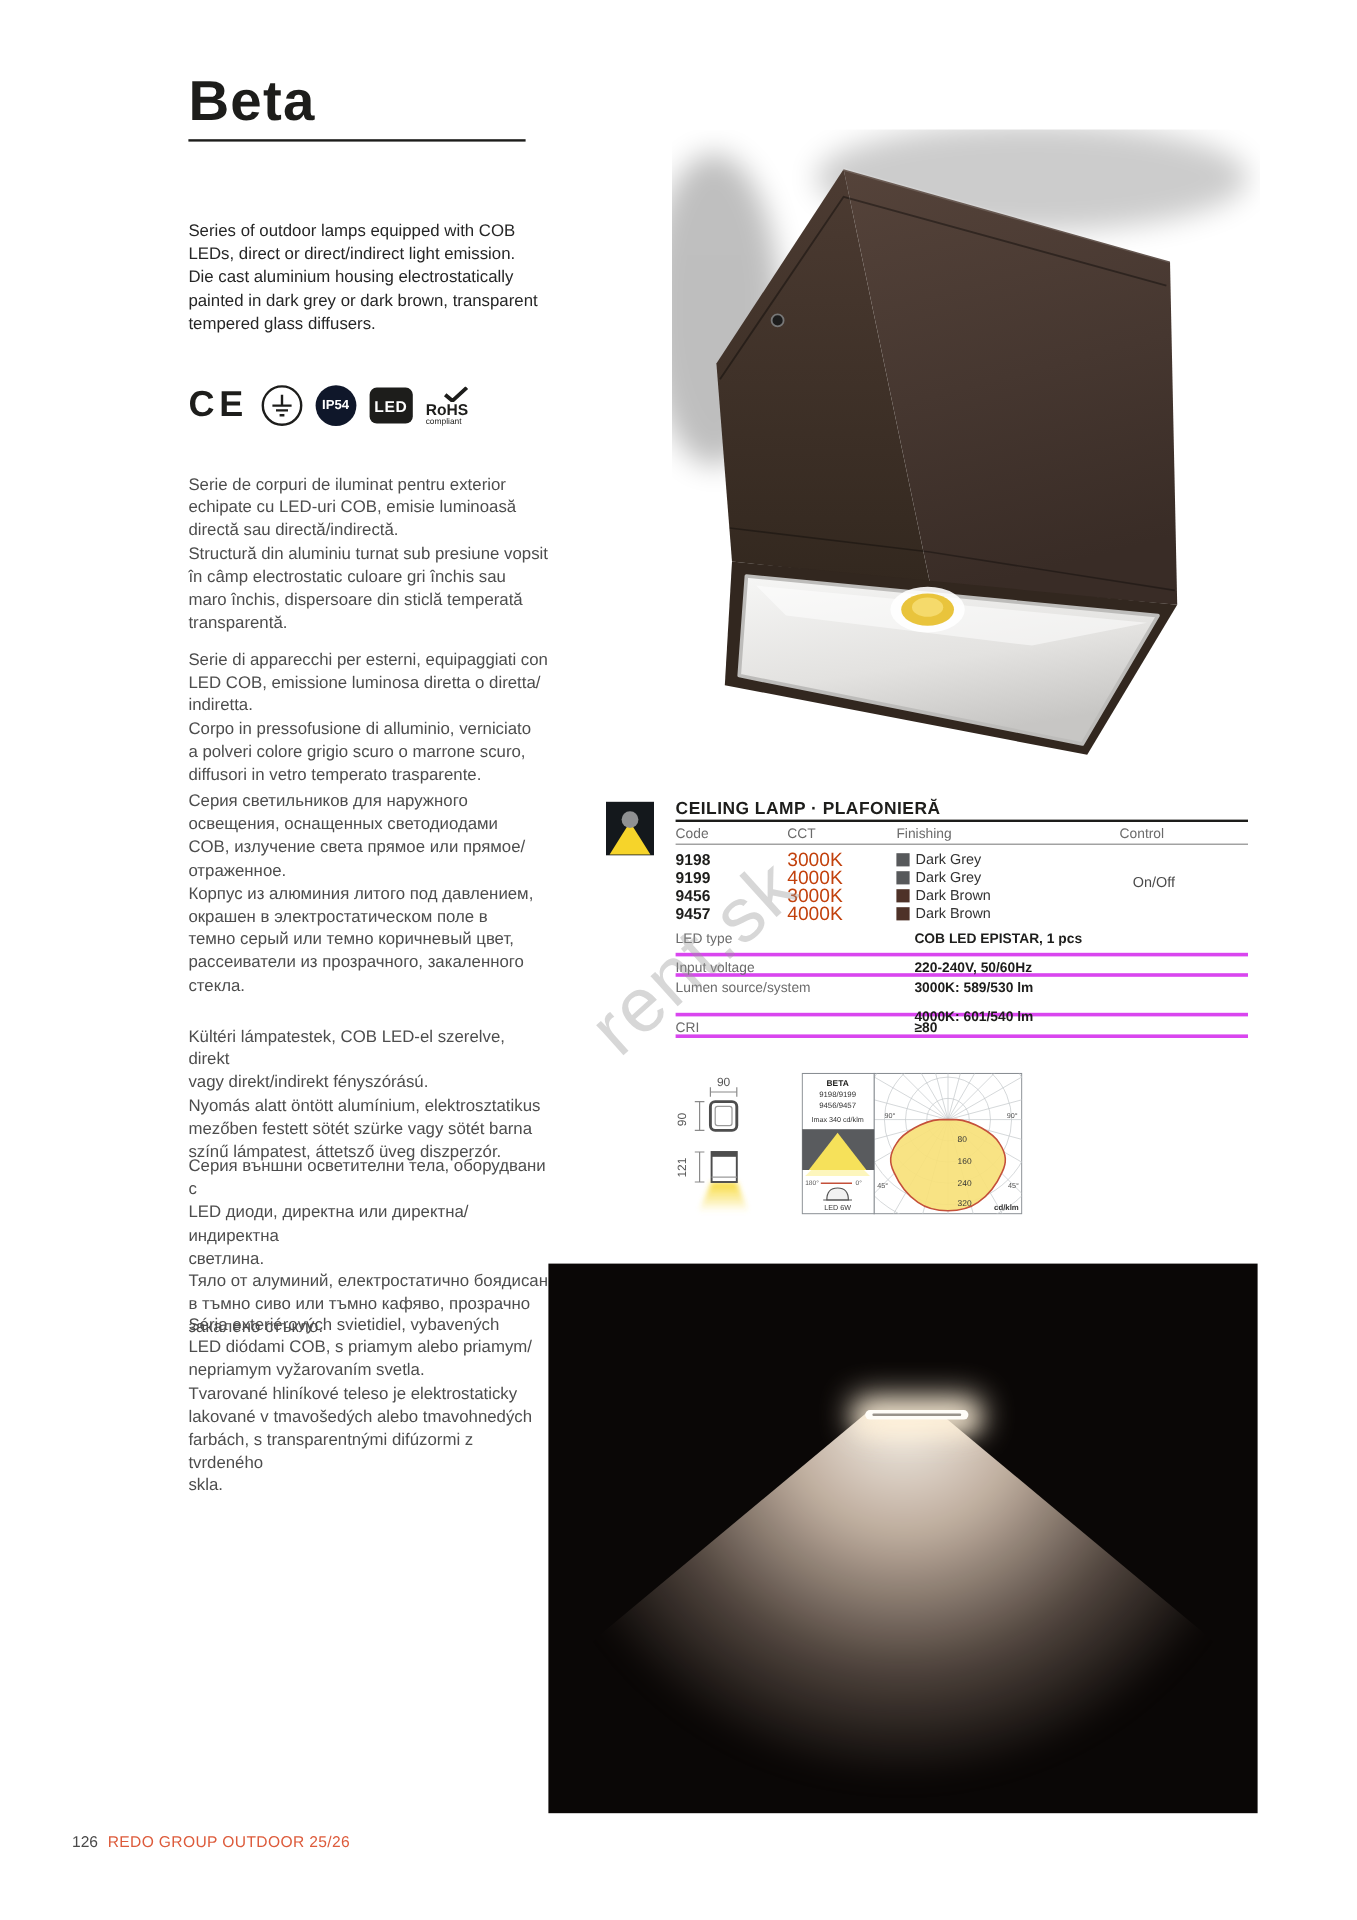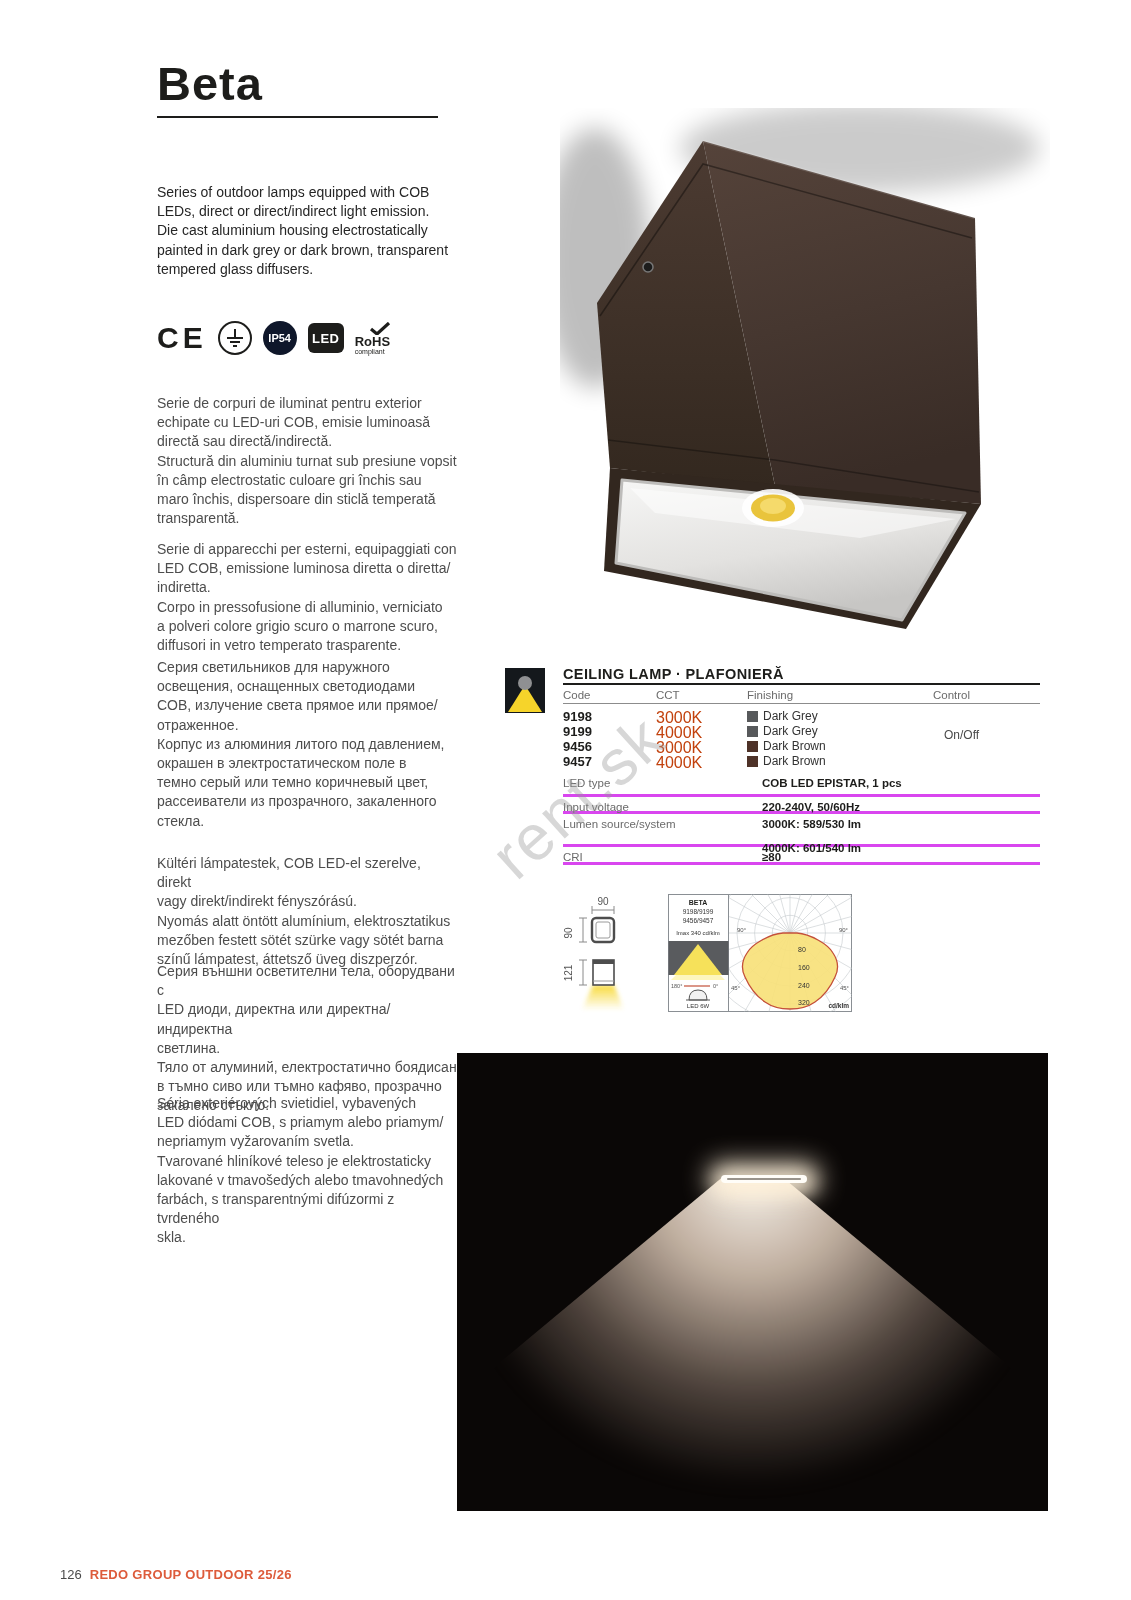--- a/index.html
+++ b/index.html
@@ -75,21 +75,21 @@
     clip-path:polygon(45% 27%, 55% 27%, 95% 70%, 80% 100%, 21% 100%, 5% 70%);
     filter:blur(11px); }
   .beam-lamp { position:absolute; left:264px; top:122px; width:86px; height:8px; background:#fffdf8;
     border-radius:4px; box-shadow:0 0 26px 12px rgba(255,242,220,.85), 0 4px 18px 6px rgba(255,236,208,.7); }
   .beam-lamp::after { content:""; position:absolute; left:6px; top:3px; right:6px; height:2px;
     background:rgba(70,60,50,.55); border-radius:2px; }
 
   
   .footer { left:60px; top:1527px; font-size:13px; display:flex; gap:8px; align-items:baseline; }
   .page-num { color:#4a4a4a; }
-  .brand { color:#dd5b3b; font-weight:bold; letter-spacing:.3px;margin-top:40px; }
+  .brand { color:#dd5b3b; font-weight:normal; letter-spacing:.3px; }
 
   .watermark { left:438px; top:712px; width:280px; height:170px; display:flex; align-items:center;
     justify-content:center; transform:rotate(-42deg); font-size:64px; color:rgba(150,150,150,.38);
     letter-spacing:2px; pointer-events:none; }
 
   svg text { font-family:"Liberation Sans", sans-serif; }
 </style>
 </head>
 <body>
 

